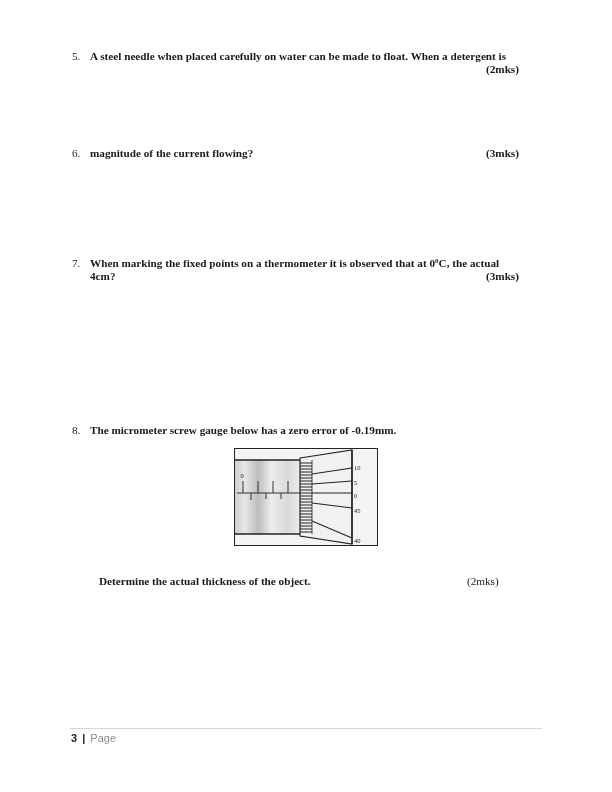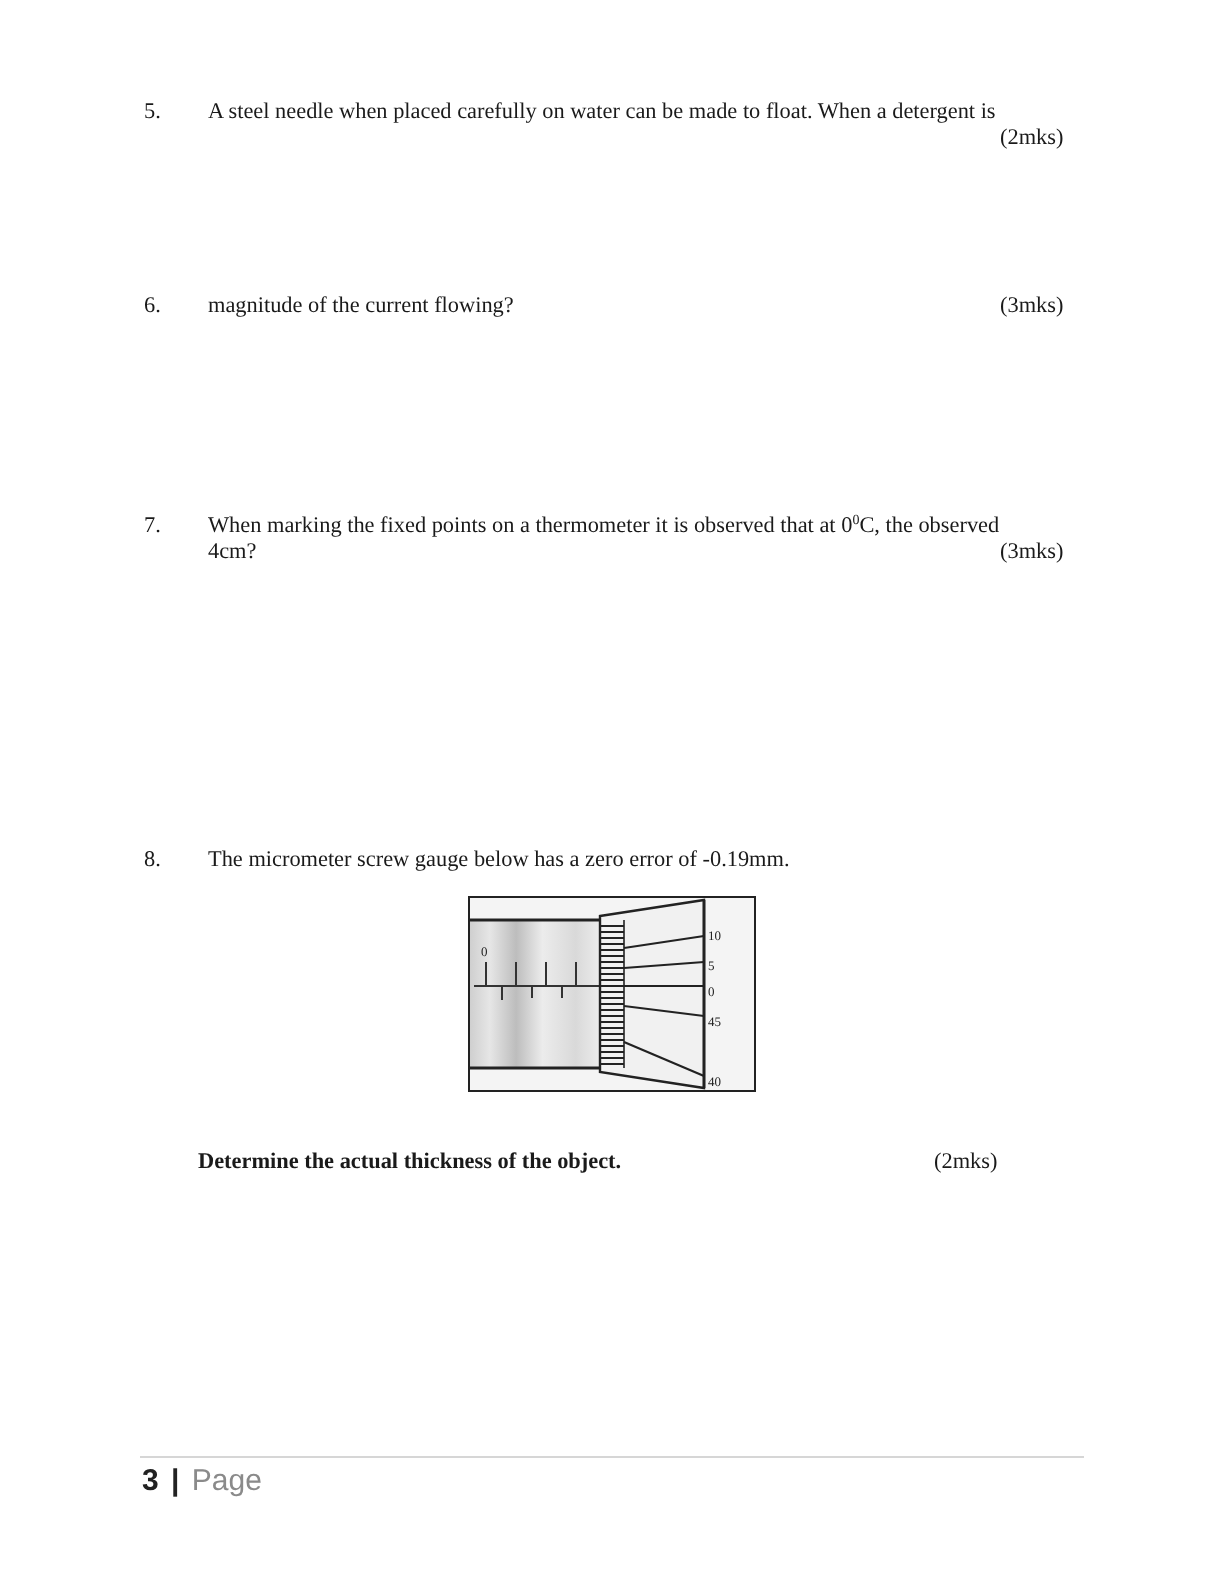--- a/index.html
+++ b/index.html
@@ -27,21 +27,22 @@
       font-size: 11.2px;
       line-height: 12.6px;
     }
     .q .num {
       position: absolute;
       left: 0;
       top: 0;
       width: 18px;
     }
     .q .body {
-      margin-left: 32px;
+      margin-left: 18px;
+      font-weight: bold;
     }
     .q .line {
       display: block;
       white-space: nowrap;
       position: relative;
     }
     .marks {
       position: absolute;
       left: 396px;
       top: 0;
@@ -83,21 +84,21 @@
       top: 728px;
       width: 472px;
       height: 1px;
       background: #d6d6d6;
     }
     .footer {
       position: absolute;
       left: 71px;
       top: 732px;
       font-family: "Liberation Sans", "DejaVu Sans", sans-serif;
-      font-size: 15px;
+      font-size: 11px;
       color: #222;
     }
     .footer .pnum { font-weight: bold; }
     .footer .sep { font-weight: bold; margin: 0 2px; }
     .footer .plabel { color: #8a8a8a; }
   </style>
 </head>
 <body>
 
 <div class="page">
@@ -118,21 +119,21 @@
       <span class="line">
         <span>magnitude of the current flowing?</span>
         <span class="marks">(3mks)</span>
       </span>
     </div>
   </div>
 
   <div class="q" id="q7">
     <span class="num">7.</span>
     <div class="body">
-      <span class="line"><span>When marking the fixed points on a thermometer it is observed that at 0</span><sup>0</sup><span>C, the observed</span></span>
+      <span class="line"><span>When marking the fixed points on a thermometer it is observed that at 0</span><sup>0</sup><span>C, the actual</span></span>
       <span class="line">
         <span>4cm?</span>
         <span class="marks">(3mks)</span>
       </span>
     </div>
   </div>
 
   <div class="q" id="q8">
     <span class="num">8.</span>
     <div class="body">

